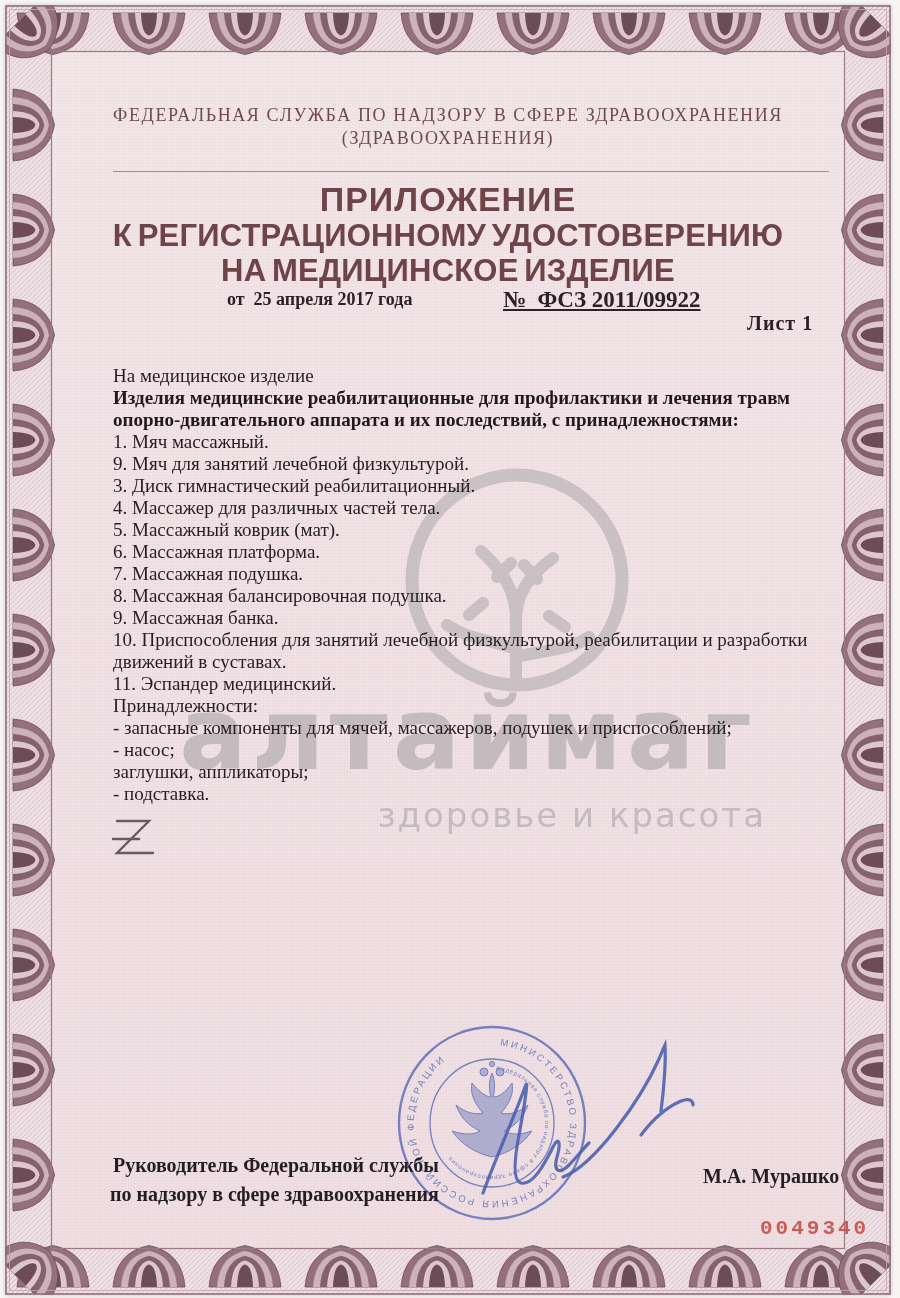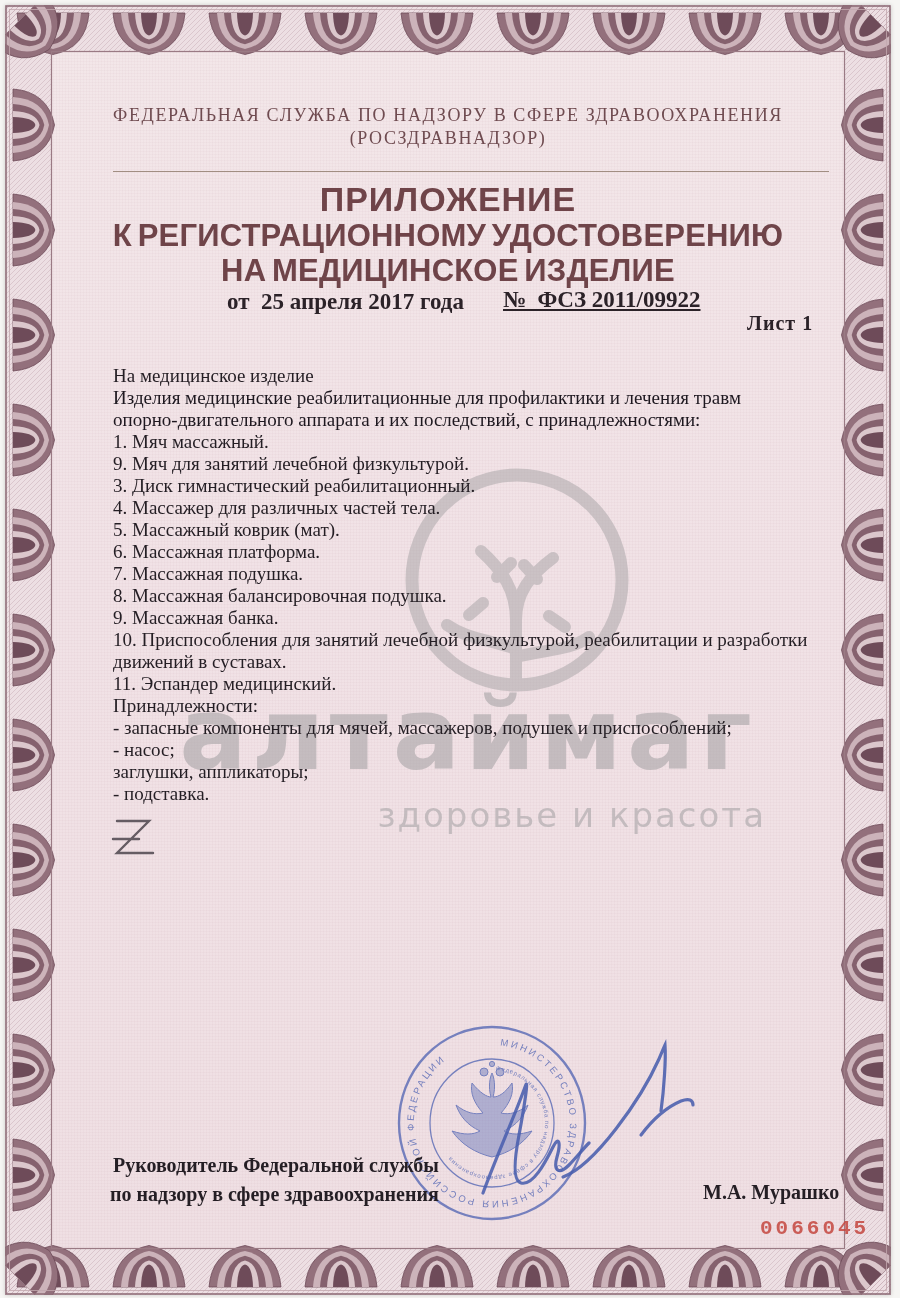--- a/index.html
+++ b/index.html
@@ -22,38 +22,38 @@
     color:#6f4b50;font-size:18px;line-height:23px;letter-spacing:1.6px;font-weight:500;
   }
   .rule{position:absolute;left:108px;top:166px;width:716px;height:0;
     border-top:1px solid #a18e82;}
   .title{
     position:absolute;left:60px;top:168px;width:766px;text-align:center;
     color:#6f4449;font-family:"Liberation Sans", sans-serif;font-weight:bold;margin-top:8px;
   }
   .t1{font-size:34px;line-height:37px;letter-spacing:1px;}
   .t2,.t3{font-size:31px;line-height:35px;letter-spacing:0.2px;word-spacing:-3px;}
-  .date{position:absolute;left:222px;top:284px;font-size:23px;font-weight:bold;color:#2b2228;white-space:pre;text-align:right;}
+  .date{position:absolute;left:222px;top:284px;font-size:18px;font-weight:bold;color:#2b2228;white-space:pre;text-align:right;}
   .num{position:absolute;left:498px;top:282px;font-size:23px;font-weight:bold;color:#2b2228;white-space:pre;text-decoration:underline;}
   .sheet{position:absolute;left:742px;top:307px;font-size:20px;font-weight:bold;color:#2b2228;letter-spacing:1px;}
   .body-text{
     position:absolute;left:108px;top:360px;width:720px;
     font-size:19px;line-height:22px;color:#241e24;
   }
   .body-text .line{height:22px;white-space:nowrap;}
-  .body-text .b{font-weight:normal;color:#1e1820;}
+  .body-text .b{font-weight:bold;color:#1e1820;}
   .wm{position:absolute;color:#a8a5a7;font-family:"DejaVu Sans", sans-serif;pointer-events:none;}
   .wm-logo{left:392px;top:460px;opacity:0.5;}
   .wm-brand{left:165px;top:676px;width:596px;text-align:center;font-size:100px;font-weight:bold;letter-spacing:5px;opacity:0.6;line-height:108px;}
   .wm-tag{left:165px;top:790px;width:596px;text-align:right;font-size:34px;letter-spacing:2px;opacity:0.6;}
   .zmark{position:absolute;left:100px;top:808px;}
   .stamp{position:absolute;left:388px;top:1018px;}
   .signature{position:absolute;left:440px;top:1008px;}
   .sig-left{position:absolute;left:105px;top:1146px;font-size:20px;line-height:29px;font-weight:bold;color:#241e24;text-align:right;}
-  .sig-name{position:absolute;left:698px;top:1160px;font-size:20px;font-weight:bold;color:#241e24;margin-top:16px;}
+  .sig-name{position:absolute;left:698px;top:1160px;font-size:20px;font-weight:bold;color:#241e24;}
   .serial{position:absolute;left:755px;top:1212px;font-family:"Liberation Mono", monospace;
     font-size:21px;font-weight:bold;color:#c5473f;letter-spacing:3px;opacity:0.85;}
 </style>
 </head>
 <body>
 
 <div class="paper">
 
   <svg id="borderSvg" class="border-svg" viewBox="0 0 886 1290">
     <defs>
@@ -124,21 +124,21 @@
         <use href="#shell" transform="translate(859,1263) rotate(135)"></use>
       </g>
 
     <rect x="1" y="1" width="884" height="1288" fill="none" stroke="#8f6e79" stroke-width="1.6"></rect>
     <rect x="4.5" y="4.5" width="877" height="1281" fill="none" stroke="#c3a8af" stroke-width="0.8"></rect>
     <rect x="46.5" y="46.5" width="793" height="1197" fill="none" stroke="#9a7a84" stroke-width="1.2"></rect>
   </svg>
 
   <div class="header">
     <div>ФЕДЕРАЛЬНАЯ СЛУЖБА ПО НАДЗОРУ В СФЕРЕ ЗДРАВООХРАНЕНИЯ</div>
-    <div>(РОСЗДРАВНАДЗОР)</div>
+    <div>(ЗДРАВООХРАНЕНИЯ)</div>
   </div>
   <div class="rule"></div>
 
   <div class="title">
     <div class="t1">ПРИЛОЖЕНИЕ</div>
     <div class="t2">К РЕГИСТРАЦИОННОМУ УДОСТОВЕРЕНИЮ</div>
     <div class="t3">НА МЕДИЦИНСКОЕ ИЗДЕЛИЕ</div>
   </div>
 
   <span class="date">от  25 апреля 2017 года</span>
@@ -222,14 +222,14 @@
       <path d="M196,122 C208,106 222,94 236,88 C244,85 248,87 248,92"></path>
     </g>
   </svg>
 
   <div class="sig-left">
     <div>Руководитель Федеральной службы</div>
     <div>по надзору в сфере здравоохранения</div>
   </div>
   <div class="sig-name">М.А. Мурашко</div>
 
-  <div class="serial">0066045</div>
+  <div class="serial">0049340</div>
 </div>
 
 </body></html>

